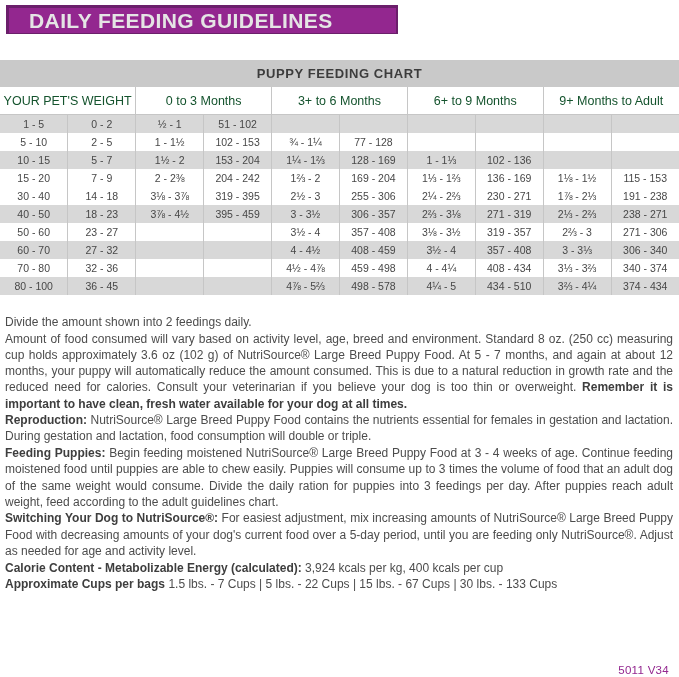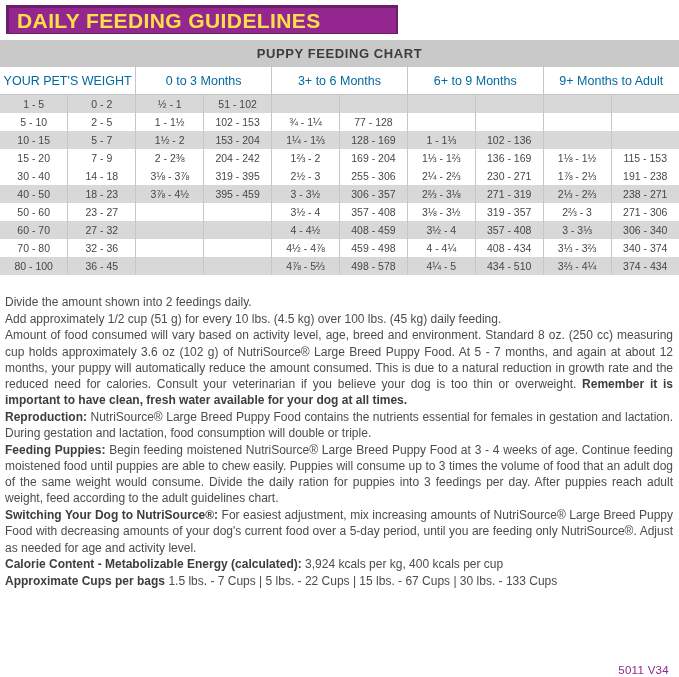--- a/index.html
+++ b/index.html
@@ -17,41 +17,41 @@
     margin: 5px 0 0 6px;
     width: 392px; height: 29px;
     background: var(--accent, #93278f);
     border-top: 3px solid var(--accent-dark, #6b1f6b);
     border-left: 3px solid var(--accent-dark, #6b1f6b);
     border-right: 2px solid var(--accent-dark, #6b1f6b);
     border-bottom: 1px solid var(--accent-dark, #6b1f6b);
     display: flex; align-items: center;
   }
   .title-bar .title-text {
-    color: #fde047; font-weight: bold; font-size: 21px;
-    letter-spacing: 0.4px; padding-left: 8px; white-space: nowrap;
+    color: #e5e5e5; font-weight: bold; font-size: 21px;
+    letter-spacing: 0.4px; padding-left: 20px; white-space: nowrap;
   }
 
   
   .chart-band {
-    margin-top: 6px; width: 679px; height: 27px;
+    margin-top: 26px; width: 679px; height: 27px;
     background: var(--band, #c9c9c9);
     display: flex; align-items: center; justify-content: center;
   }
   .chart-band .band-text {
     font-weight: bold; font-size: 13px; color: #3c3c3c; letter-spacing: 0.6px;
   }
 
   
   table.feeding {
     width: 679px; border-collapse: collapse; table-layout: fixed;
   }
   table.feeding col { width: 10%; }
   table.feeding thead th {
-    font-weight: normal; color: #0369a1; background: #ffffff;
+    font-weight: normal; color: #14532d; background: #ffffff;
     border-bottom: 1px solid var(--line, #c6c6c6);
     white-space: nowrap; overflow: hidden;
   }
   table.feeding thead tr.group-row th { height: 25px; font-size: 12.5px; }
   table.feeding thead tr.sub-row th   { height: 20px; font-size: 11px; }
   table.feeding thead th { border-right: 1px solid var(--line, #c6c6c6); }
   table.feeding thead th:last-child { border-right: none; text-align: center; }
   table.feeding td {
     height: 18px; text-align: center; font-size: 10.5px; color: #474747;
     border-right: 1px solid var(--line, #c6c6c6);
@@ -226,21 +226,20 @@
           <td>4¼ - 5</td>
           <td>434 - 510</td>
           <td>3⅔ - 4¼</td>
           <td>374 - 434</td>
         </tr>
       </tbody>
   </table>
 
   <div class="notes">
       <div class="note"><span>Divide the amount shown into 2 feedings daily.</span></div>
-      <div class="note"><span>Add approximately 1/2 cup (51 g) for every 10 lbs. (4.5 kg) over 100 lbs. (45 kg) daily feeding.</span></div>
       <div class="note justify"><span>Amount of food consumed will vary based on activity level, age, breed and environment. Standard 8 oz. (250 cc) measuring cup holds approximately 3.6 oz (102 g) of NutriSource® Large Breed Puppy Food. At 5 - 7 months, and again at about 12 months, your puppy will automatically reduce the amount consumed. This is due to a natural reduction in growth rate and the reduced need for calories. Consult your veterinarian if you believe your dog is too thin or overweight. </span><span class="b">Remember it is important to have clean, fresh water available for your dog at all times.</span></div>
       <div class="note justify"><span class="b">Reproduction: </span><span>NutriSource® Large Breed Puppy Food contains the nutrients essential for females in gestation and lactation. During gestation and lactation, food consumption will double or triple.</span></div>
       <div class="note justify"><span class="b">Feeding Puppies: </span><span>Begin feeding moistened NutriSource® Large Breed Puppy Food at 3 - 4 weeks of age. Continue feeding moistened food until puppies are able to chew easily. Puppies will consume up to 3 times the volume of food that an adult dog of the same weight would consume. Divide the daily ration for puppies into 3 feedings per day. After puppies reach adult weight, feed according to the adult guidelines chart.</span></div>
       <div class="note justify"><span class="b">Switching Your Dog to NutriSource®: </span><span>For easiest adjustment, mix increasing amounts of NutriSource® Large Breed Puppy Food with decreasing amounts of your dog's current food over a 5-day period, until you are feeding only NutriSource®. Adjust as needed for age and activity level.</span></div>
       <div class="note"><span class="b">Calorie Content - Metabolizable Energy (calculated): </span><span>3,924 kcals per kg, 400 kcals per cup</span></div>
       <div class="note"><span class="b">Approximate Cups per bags </span><span>1.5 lbs. - 7 Cups  |  5 lbs. - 22 Cups  |  15 lbs. - 67 Cups  |  30 lbs. - 133 Cups</span></div>
     </div>
 
   <div class="footer-code">5011 V34</div>
 

